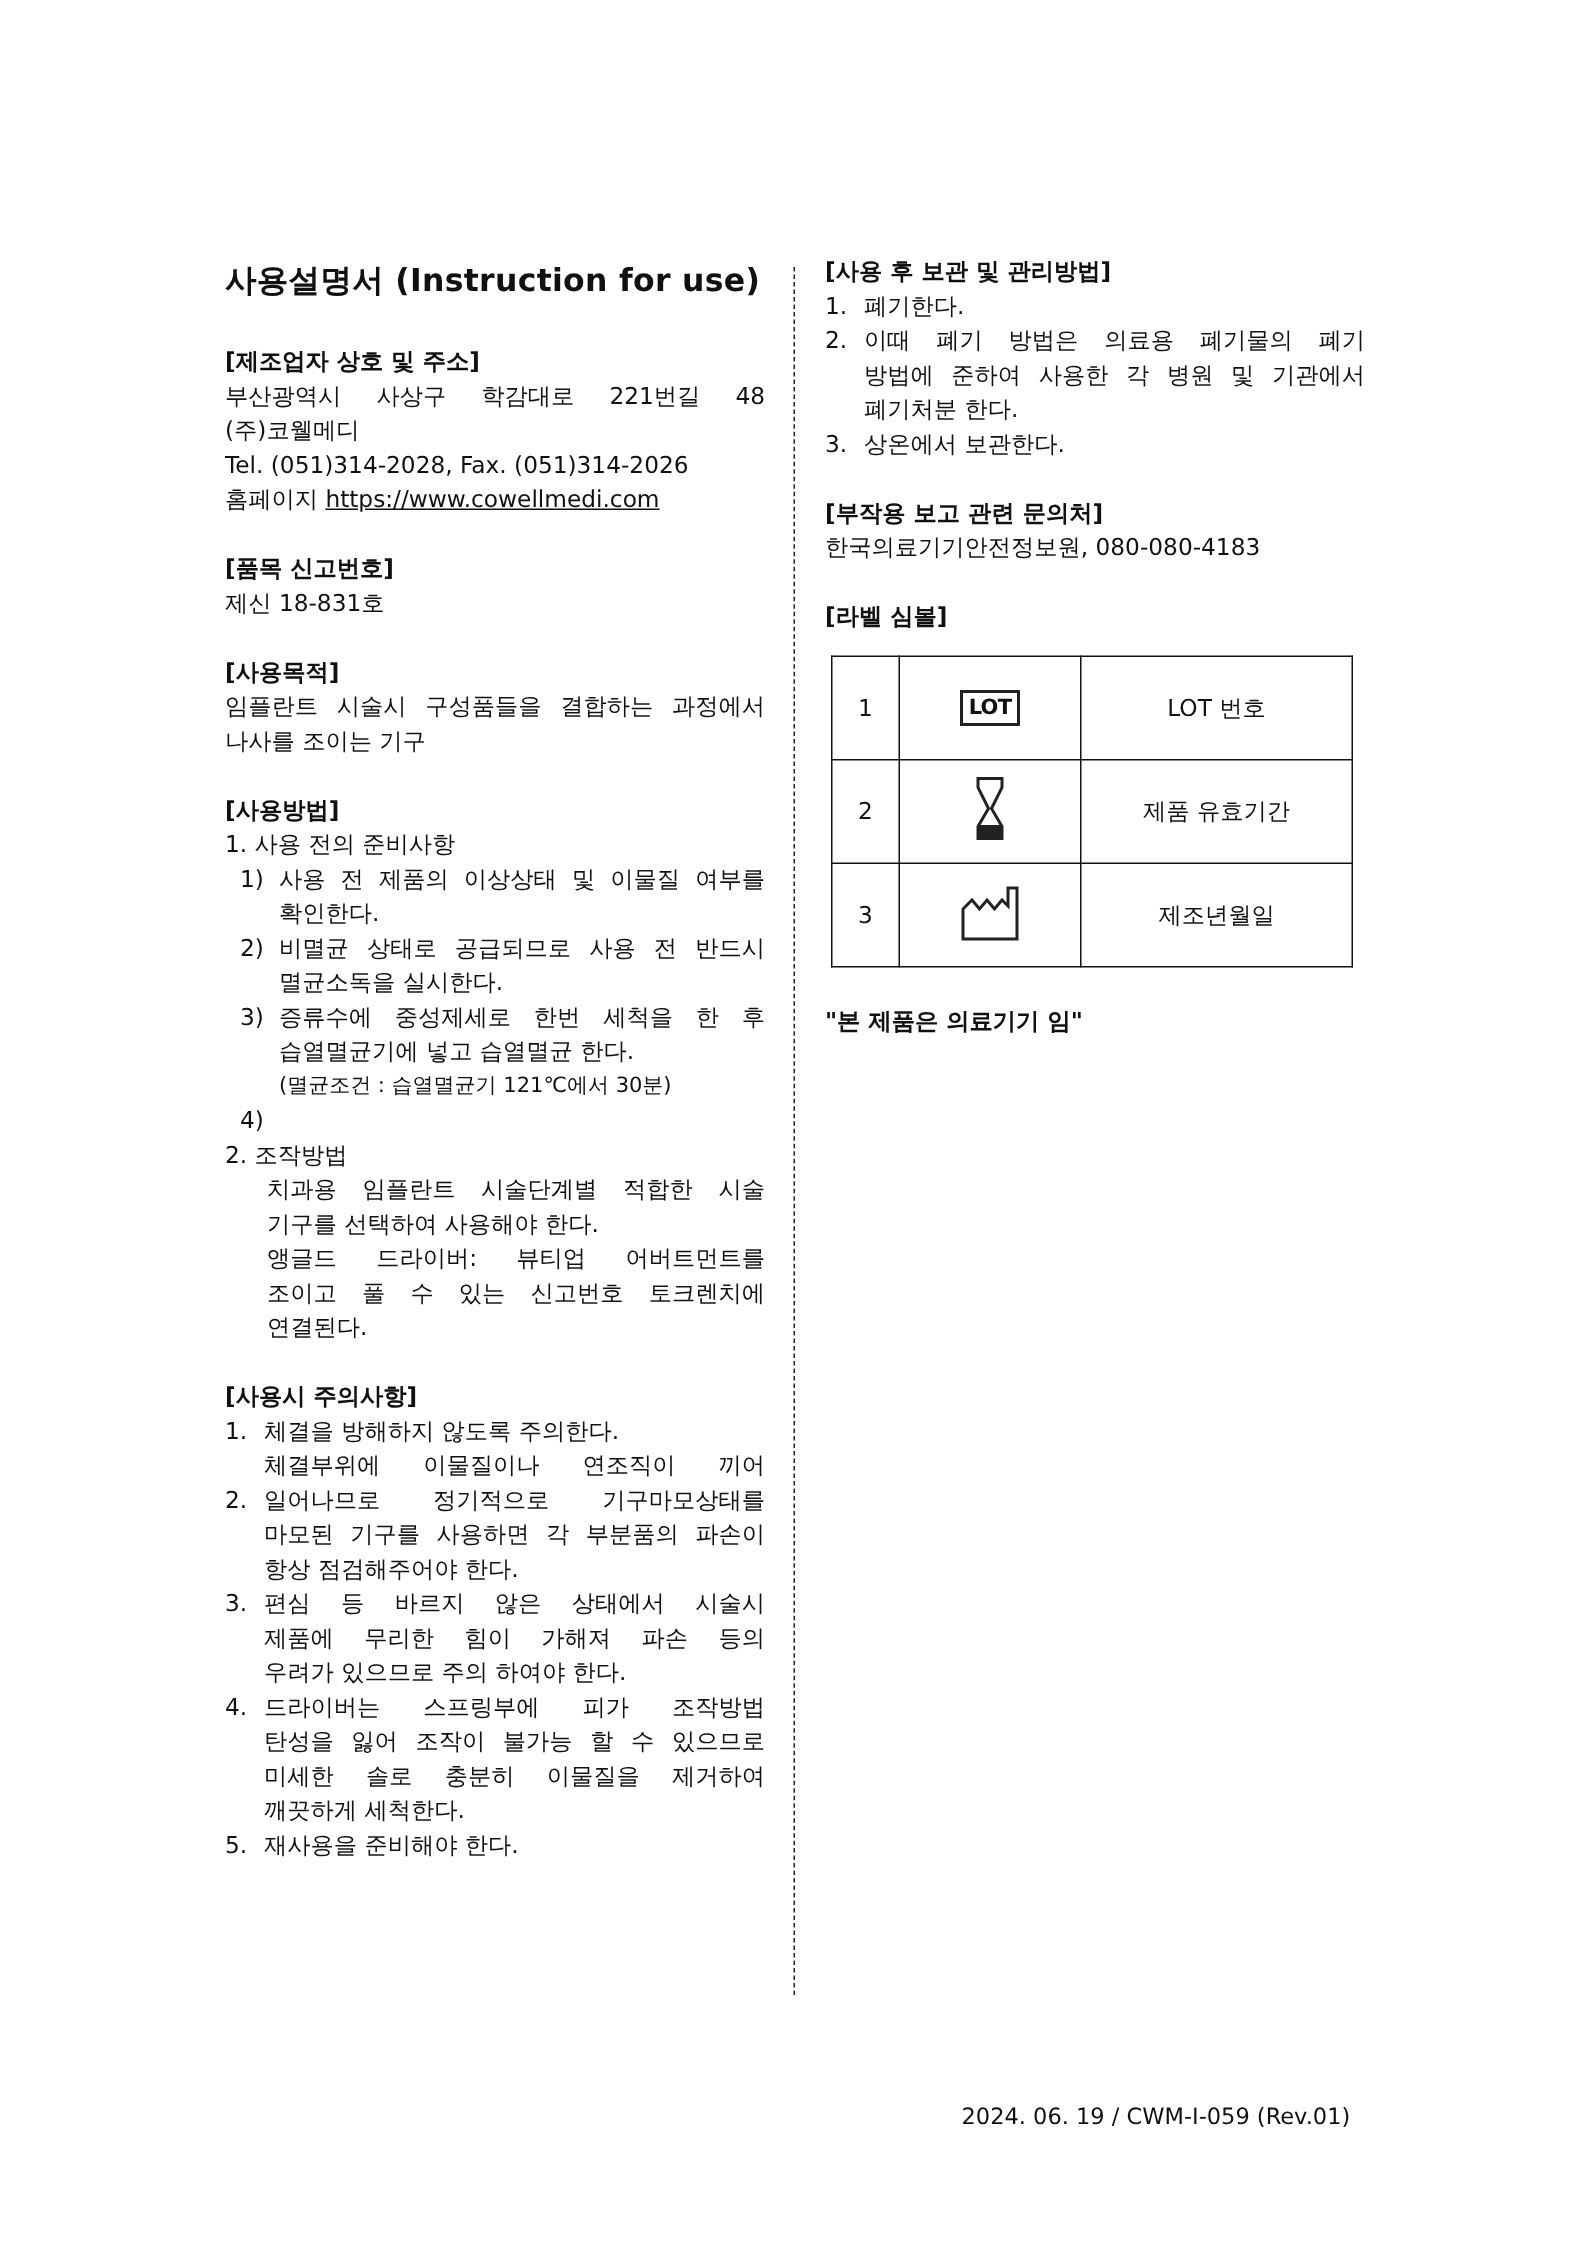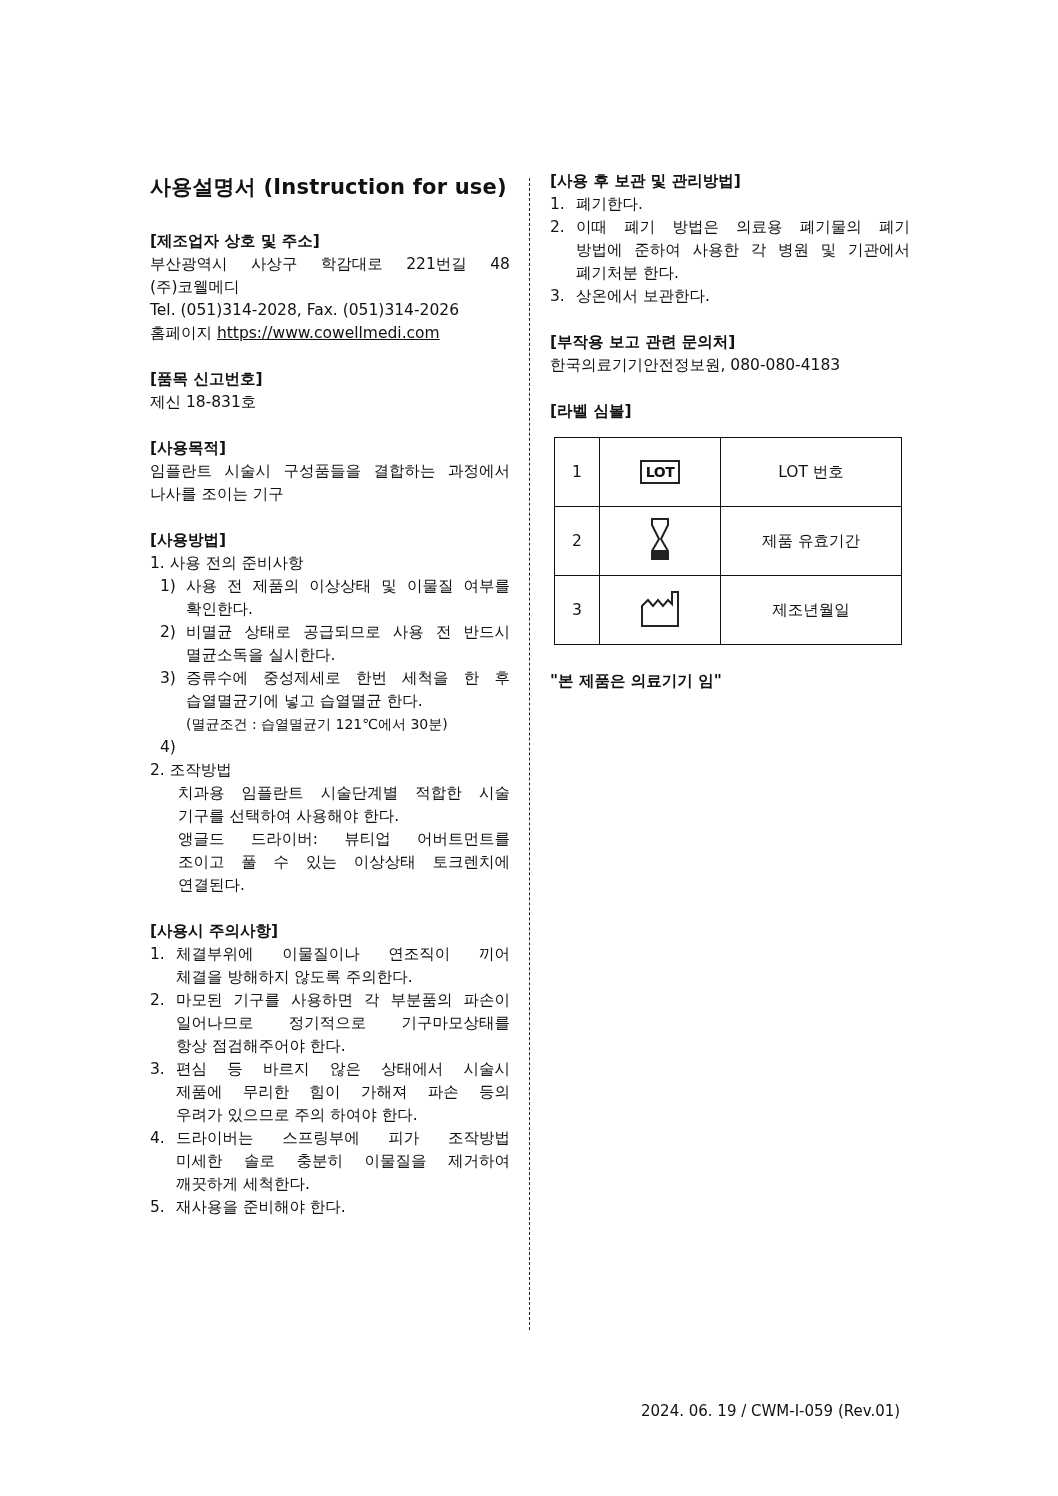--- a/index.html
+++ b/index.html
@@ -104,55 +104,56 @@
     </div>
     <div class="sub-item">
       <span class="num line">4)</span>
     </div>
 
     <p class="line">2. 조작방법</p>
     <div class="ind3">
       <p class="line just">치과용 임플란트 시술단계별 적합한 시술</p>
       <p class="line">기구를 선택하여 사용해야 한다.</p>
       <p class="line just">앵글드 드라이버: 뷰티업 어버트먼트를</p>
-      <p class="line just">조이고 풀 수 있는 이상상태 토크렌치에</p>
+      <p class="line just">조이고 풀 수 있는 신고번호 토크렌치에</p>
       <p class="line">연결된다.</p>
     </div>
   </div>
 
   <div class="section">
     <p class="sec-head">[사용시 주의사항]</p>
 
     <div class="num-item">
       <span class="num line">1.</span>
       <div class="txt">
+        <p class="line">체결을 방해하지 않도록 주의한다.</p>
         <p class="line just">체결부위에 이물질이나 연조직이 끼어</p>
-        <p class="line">체결을 방해하지 않도록 주의한다.</p>
       </div>
     </div>
     <div class="num-item">
       <span class="num line">2.</span>
       <div class="txt">
+        <p class="line just">일어나므로 정기적으로 기구마모상태를</p>
         <p class="line just">마모된 기구를 사용하면 각 부분품의 파손이</p>
-        <p class="line just">일어나므로 정기적으로 기구마모상태를</p>
         <p class="line">항상 점검해주어야 한다.</p>
       </div>
     </div>
     <div class="num-item">
       <span class="num line">3.</span>
       <div class="txt">
         <p class="line just">편심 등 바르지 않은 상태에서 시술시</p>
         <p class="line just">제품에 무리한 힘이 가해져 파손 등의</p>
         <p class="line">우려가 있으므로 주의 하여야 한다.</p>
       </div>
     </div>
     <div class="num-item">
       <span class="num line">4.</span>
       <div class="txt">
         <p class="line just">드라이버는 스프링부에 피가 조작방법</p>
+        <p class="line just">탄성을 잃어 조작이 불가능 할 수 있으므로</p>
         <p class="line just">미세한 솔로 충분히 이물질을 제거하여</p>
         <p class="line">깨끗하게 세척한다.</p>
       </div>
     </div>
     <div class="num-item">
       <span class="num line">5.</span>
       <div class="txt">
         <p class="line">재사용을 준비해야 한다.</p>
       </div>
     </div>

